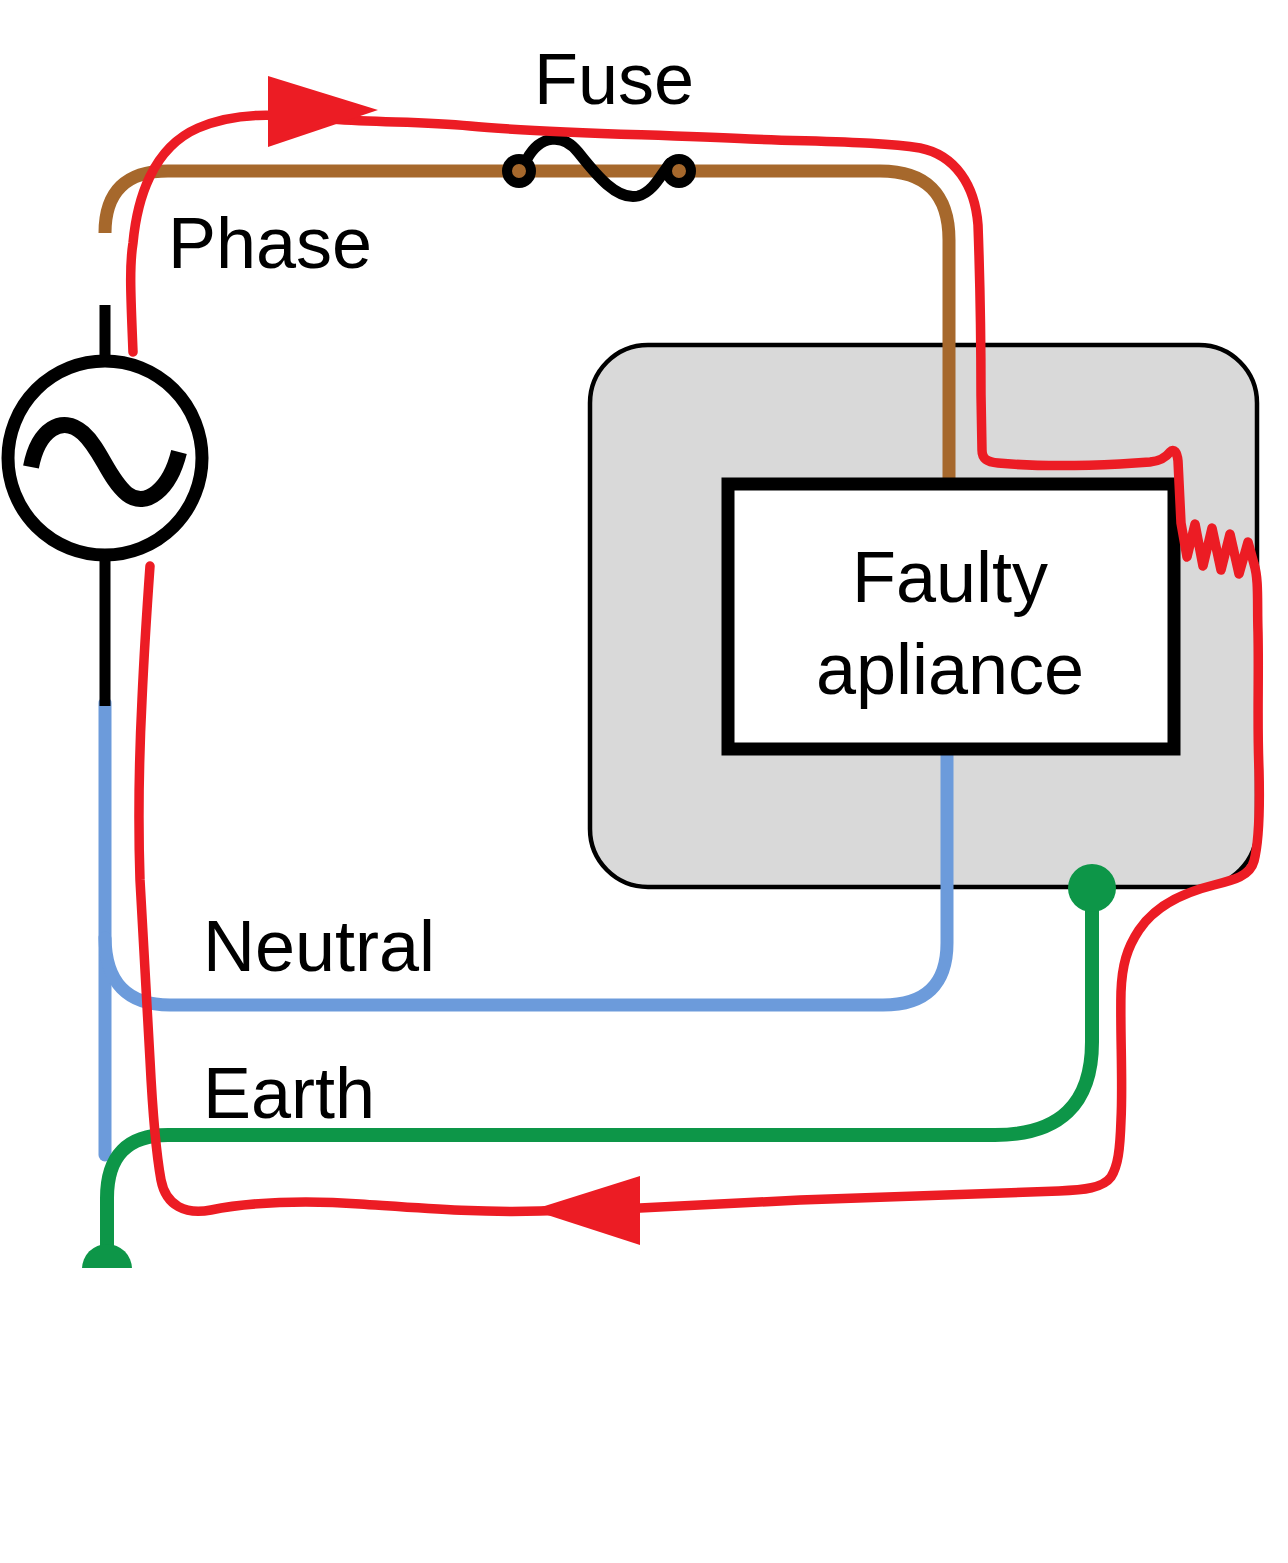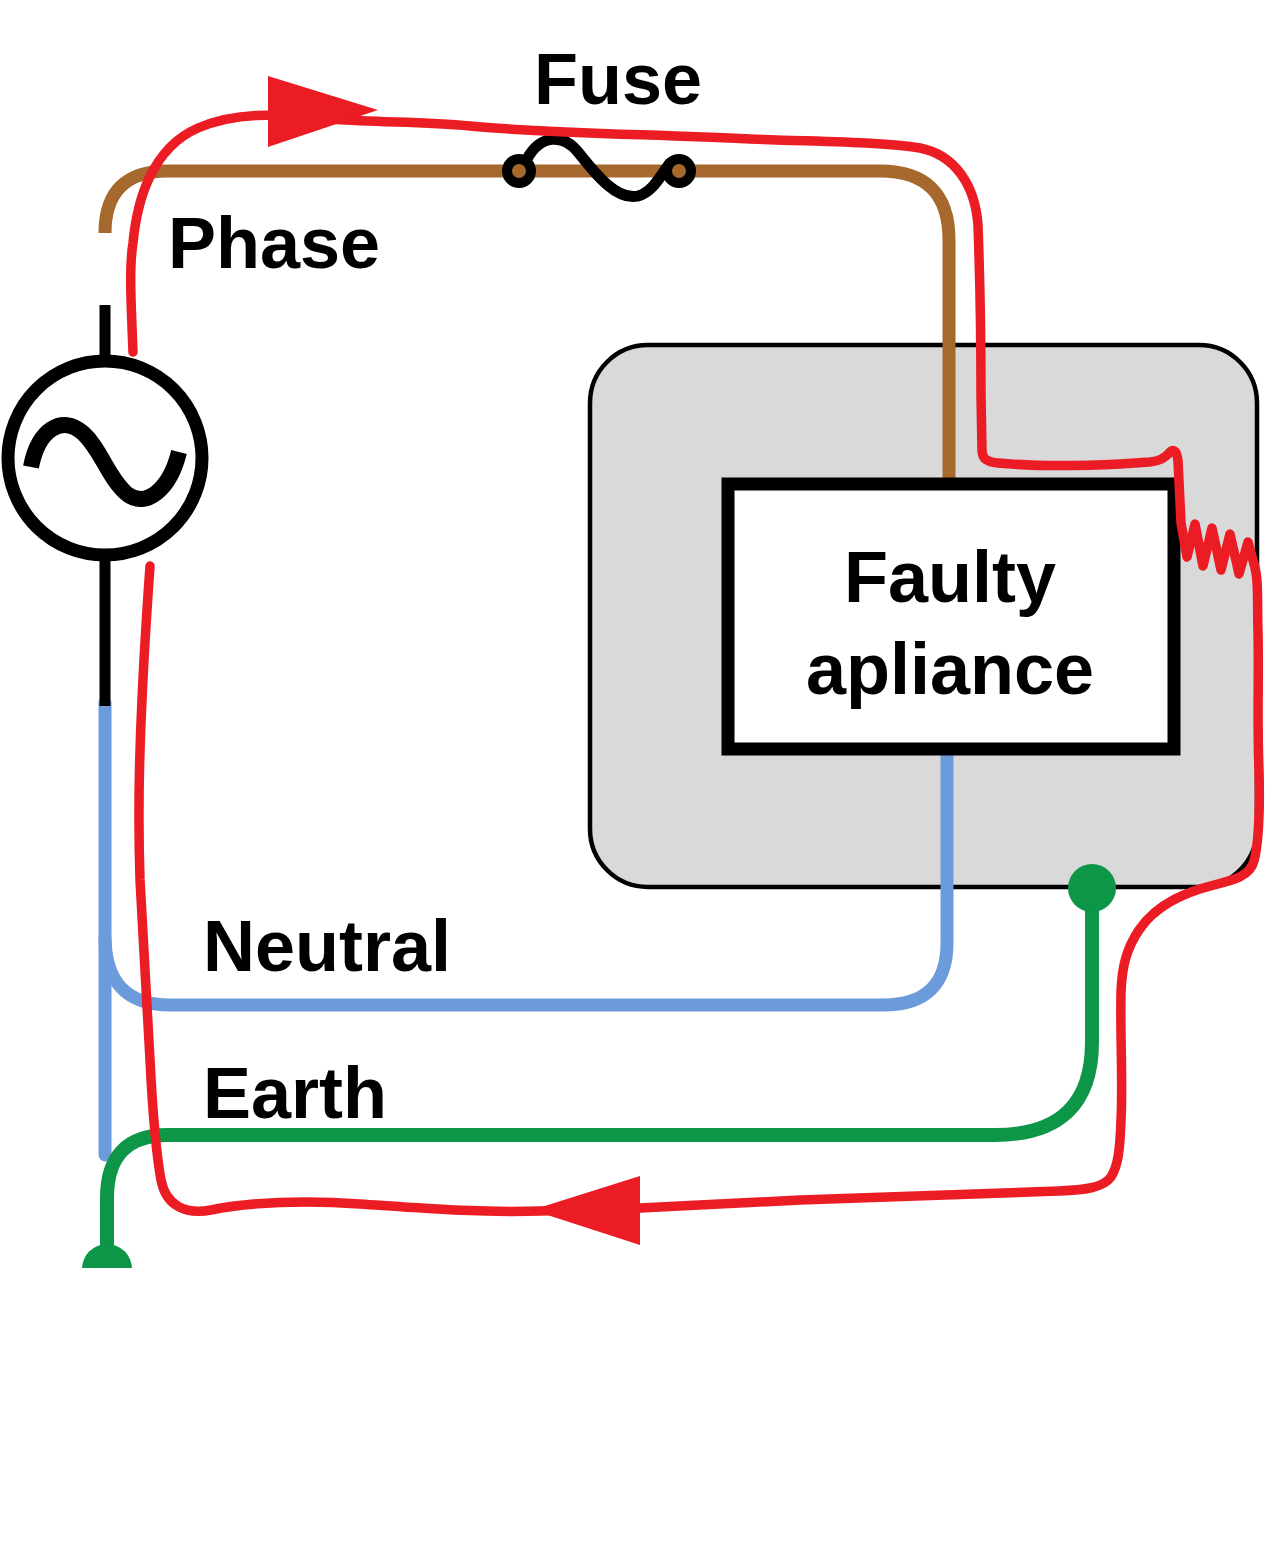--- a/index.html
+++ b/index.html
@@ -1,16 +1,16 @@
 <!DOCTYPE html>
 <html style="--phase-wire: #A6682C; --neutral-wire: #6C9BDB; --earth-wire: #0D9648; --fault-current: #EC1C24; --case-fill: #D9D9D9; --case-border: #000000; --appliance-fill: #FFFFFF; --label-text: #000000; --background: #FFFFFF;"><head>
 <meta charset="utf-8">
 <style>
   html, body { margin: 0; padding: 0; background: #ffffff; }
-  .stage { width: 1288px; height: 1268px; position: relative; background: var(--background, #fff); font-weight: bold; }
+  .stage { width: 1288px; height: 1268px; position: relative; background: var(--background, #fff); }
   svg { display: block; }
   text { font-family: "Liberation Sans", sans-serif; fill: var(--label-text, #000); }
   .label { font-size: 72px; }
   .appliance-label { font-size: 72px; text-anchor: middle; }
   .case { fill: var(--case-fill, #d9d9d9); stroke: var(--case-border, #000); stroke-width: 4.5; }
   .inner-box { fill: var(--appliance-fill, #fff); stroke: #000; stroke-width: 13; }
   .phase { stroke: var(--phase-wire, #a6682c); stroke-width: 13; fill: none; stroke-linecap: butt; }
   .neutral { stroke: var(--neutral-wire, #6c9bdb); stroke-width: 13; fill: none; stroke-linecap: round; }
   .earthw { stroke: var(--earth-wire, #0d9648); stroke-width: 14; fill: none; stroke-linecap: butt; }
   .earthfill { fill: var(--earth-wire, #0d9648); }

